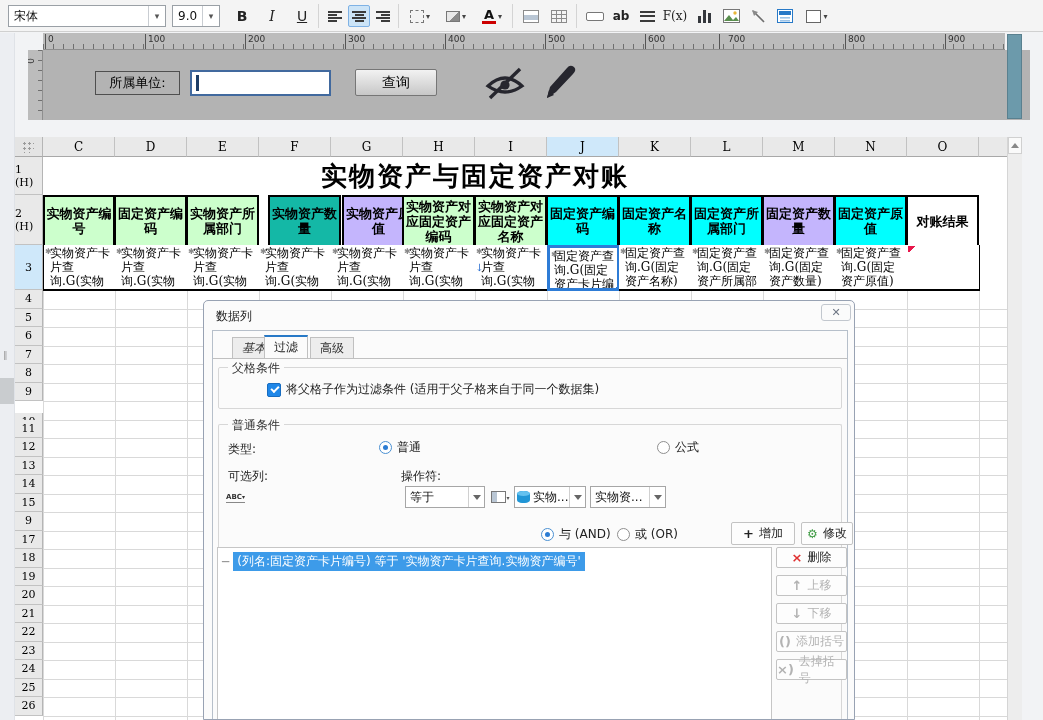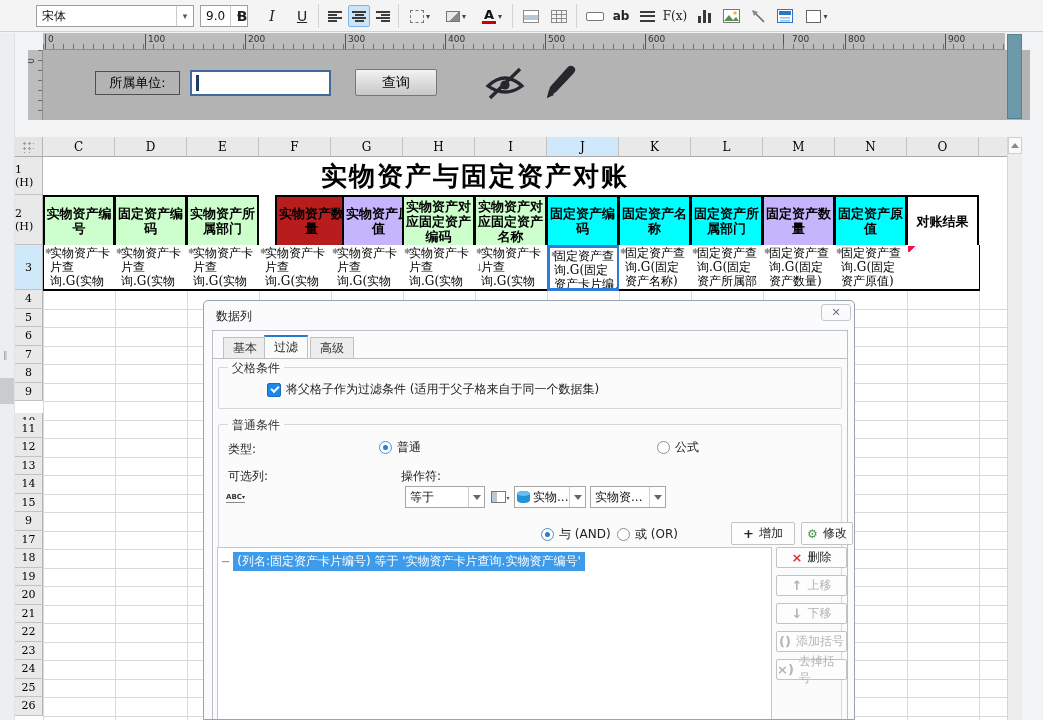--- a/index.html
+++ b/index.html
@@ -3,21 +3,21 @@
 <meta charset="utf-8">
 <style>
   * { margin:0; padding:0; box-sizing:border-box; }
   html,body { width:1043px; height:720px; overflow:hidden; background:#efefef;
               font-family:"DejaVu Sans", sans-serif; }
   #app { position:absolute; left:0; top:0; width:1043px; height:720px; background:#f2f3f5; }
   .abs { position:absolute; }
 
   
   #toolbar { left:0; top:0; width:1043px; height:32px; background:#f4f4f4; border-bottom:1px solid #d0d0d0; }
-  .combo { background:#fff; border:1px solid #9aa0a6; display:flex; align-items:center; font-size:12px; color:#111;margin-left:28px; }
+  .combo { background:#fff; border:1px solid #9aa0a6; display:flex; align-items:center; font-size:12px; color:#111; }
   .combo .cv { flex:1; padding:0 5px; white-space:nowrap; overflow:hidden; }
   .combo .ca { width:17px; height:100%; display:flex; align-items:center; justify-content:center; border-left:1px solid #c9cdd2; color:#555; font-size:9px; }
   .tbtn { display:flex; align-items:center; justify-content:center; color:#222; border:1px solid transparent; border-radius:2px; }
   .tbtn.active { background:#cce4f7; border-color:#7fb2e5; }
   .tsep { width:1px; background:#d4d4d4; top:4px; height:24px; }
   .alnbars { width:14px; height:11px; display:flex; flex-direction:column; justify-content:space-between; }
   .alnbars i { display:block; height:2px; background:#3b3b3b; }
   .aln-l i:nth-child(2n){ width:9px; } .aln-l i { width:14px; }
   .aln-c i:nth-child(2n){ width:9px; margin:0 auto; } .aln-c i { width:14px; }
   .aln-r i:nth-child(2n){ width:9px; margin-left:auto; } .aln-r i { width:14px; }
@@ -251,21 +251,21 @@
   <div id="lblock" class="abs"></div>
 
   <div id="hruler" class="abs">
       <div class="htick" style="left:2px;">0</div>
       <div class="htick" style="left:102px;">100</div>
       <div class="htick" style="left:202px;">200</div>
       <div class="htick" style="left:302px;">300</div>
       <div class="htick" style="left:402px;">400</div>
       <div class="htick" style="left:502px;">500</div>
       <div class="htick" style="left:602px;">600</div>
-      <div class="htick" style="left:740px;padding-left:8px;">700</div>
+      <div class="htick" style="left:676px;padding-left:8px;">700</div>
       <div class="htick" style="left:802px;">800</div>
       <div class="htick" style="left:902px;">900</div>
     </div>
   <div id="vruler" class="abs">
       <span class="vtick0">0</span>
     </div>
   <div id="parampane" class="abs">
     <div id="unitlabel" class="abs">所属单位:</div>
     <div id="unitinput" class="abs">
         <span class="caret"></span>
@@ -368,21 +368,21 @@
         <div class="gl abs" style="left:28px;top:523px;width:978px;height:1px;"></div>
         <div class="gl abs" style="left:28px;top:541.5px;width:978px;height:1px;"></div>
         <div class="gl abs" style="left:28px;top:560px;width:978px;height:1px;"></div>
         <div class="gl abs" style="left:28px;top:578.5px;width:978px;height:1px;"></div>
       </div>
     <div id="titlecell" class="abs" style="left:28px;top:20px;width:864px;height:38px;">实物资产与固定资产对账</div>
     <div id="hrow">
         <div class="hcell abs" style="left:28px;width:72px;background:#ccffcc;margin-left:0px;left:28px;width:72px;">实物资产编号</div>
         <div class="hcell abs" style="left:98px;width:74px;background:#ccffcc;margin-left:0px;left:99px;width:73px;">固定资产编码</div>
         <div class="hcell abs" style="left:170px;width:74px;background:#ccffcc;margin-left:0px;left:171px;width:73px;">实物资产所属部门</div>
-        <div class="hcell abs" style="left:242px;width:74px;background:#b91c1c;margin-left:17px;left:243px;width:73px;">实物资产数量</div>
+        <div class="hcell abs" style="left:242px;width:74px;background:#14b8a6;margin-left:10px;left:243px;width:73px;">实物资产数量</div>
         <div class="hcell abs" style="left:314px;width:74px;background:#c4b5fd;margin-left:12px;left:315px;width:73px;">实物资产原值</div>
         <div class="hcell abs" style="left:386px;width:74px;background:#ccffcc;margin-left:0px;left:387px;width:73px;">实物资产对应固定资产编码</div>
         <div class="hcell abs" style="left:458px;width:74px;background:#ccffcc;margin-left:0px;left:459px;width:73px;">实物资产对应固定资产名称</div>
         <div class="hcell abs" style="left:530px;width:74px;background:#00ffff;margin-left:0px;left:531px;width:73px;">固定资产编码</div>
         <div class="hcell abs" style="left:602px;width:74px;background:#00ffff;margin-left:0px;left:603px;width:73px;">固定资产名称</div>
         <div class="hcell abs" style="left:674px;width:74px;background:#00ffff;margin-left:0px;left:675px;width:73px;">固定资产所属部门</div>
         <div class="hcell abs" style="left:746px;width:74px;background:#c4b5fd;margin-left:0px;left:747px;width:73px;">固定资产数量</div>
         <div class="hcell abs" style="left:818px;width:74px;background:#00ffff;margin-left:0px;left:819px;width:73px;">固定资产原值</div>
         <div class="hcell abs" style="left:890px;width:74px;background:#ffffff;margin-left:0px;left:891px;width:73px;">对账结果</div>
       </div>
@@ -410,21 +410,21 @@
     </div>
   </div>
 
   <div id="dialog" class="abs">
     <div id="dlgtitle" class="abs">数据列</div>
     <div id="dlgclose" class="abs">
         <span>✕</span>
       </div>
     <div id="dlgpanel" class="abs">
       <div id="tabsbar">
-          <div class="tab abs" style="left:10px;">基本</div>
+          <div class="tab abs" style="left:19px;font-style:italic;">基本</div>
           <div class="tab abs active" style="left:51px;">过滤</div>
           <div class="tab abs" style="left:97px;">高级</div>
         </div>
       <div id="tabline" class="abs"></div>
 
       <div class="group abs" style="left:5px;top:36px;width:624px;height:42px;">
         <span class="grouplab">父格条件</span>
         <div class="abs radrow" style="left:48px;top:13px;">
           <span class="cb abs" style="position:relative;"></span>
           <span class="lbl">将父格子作为过滤条件 (适用于父子格来自于同一个数据集)</span>

